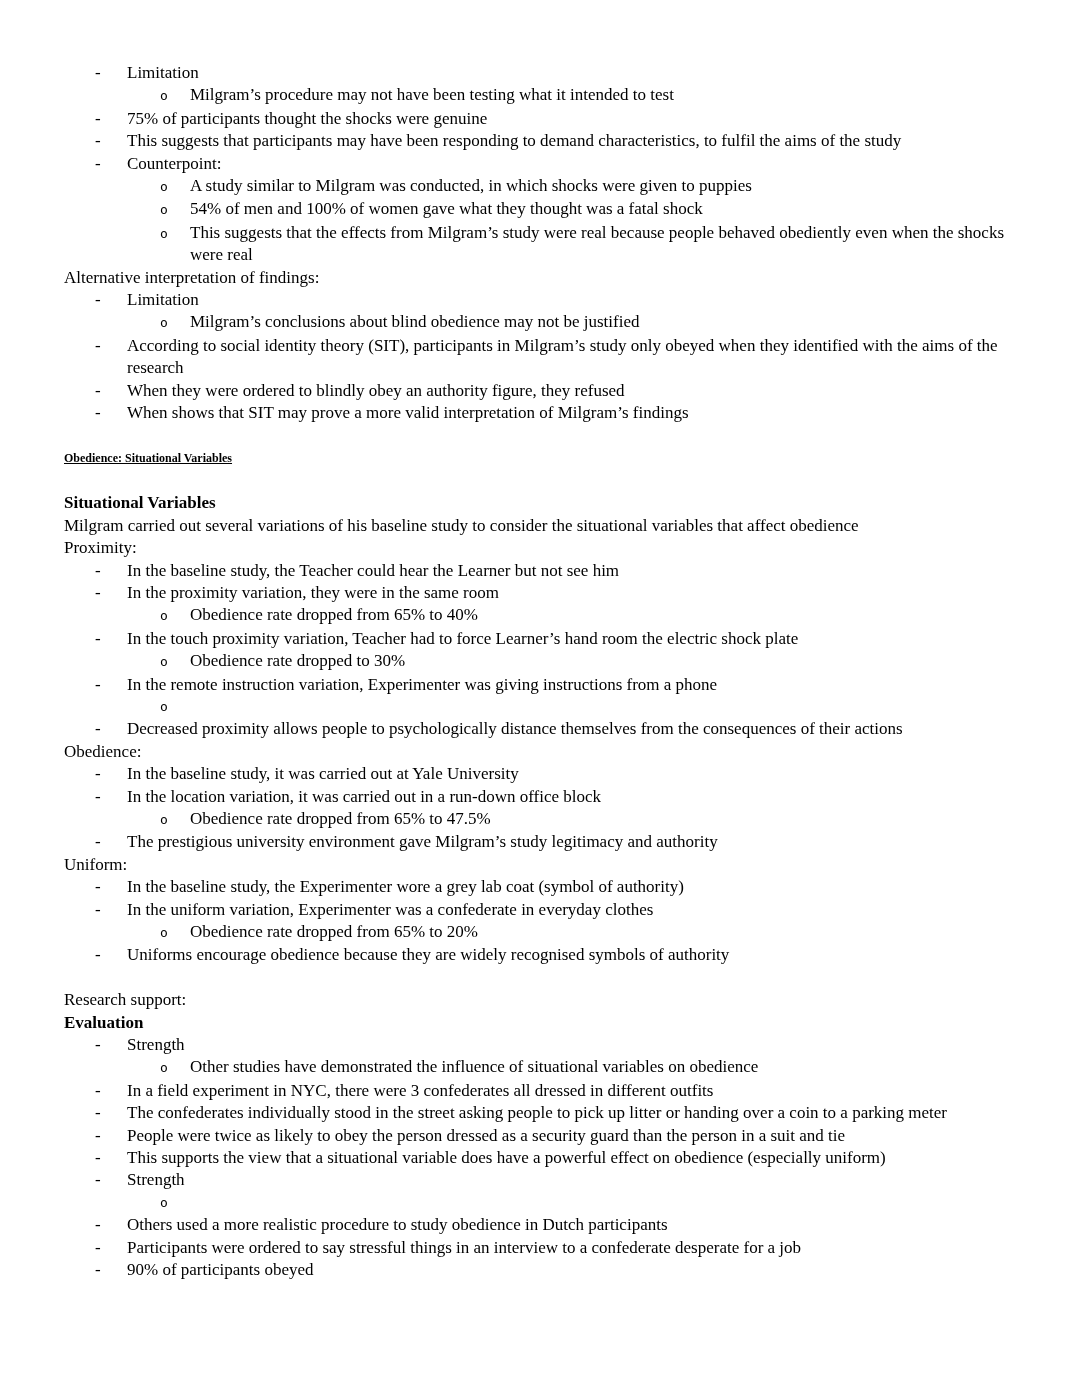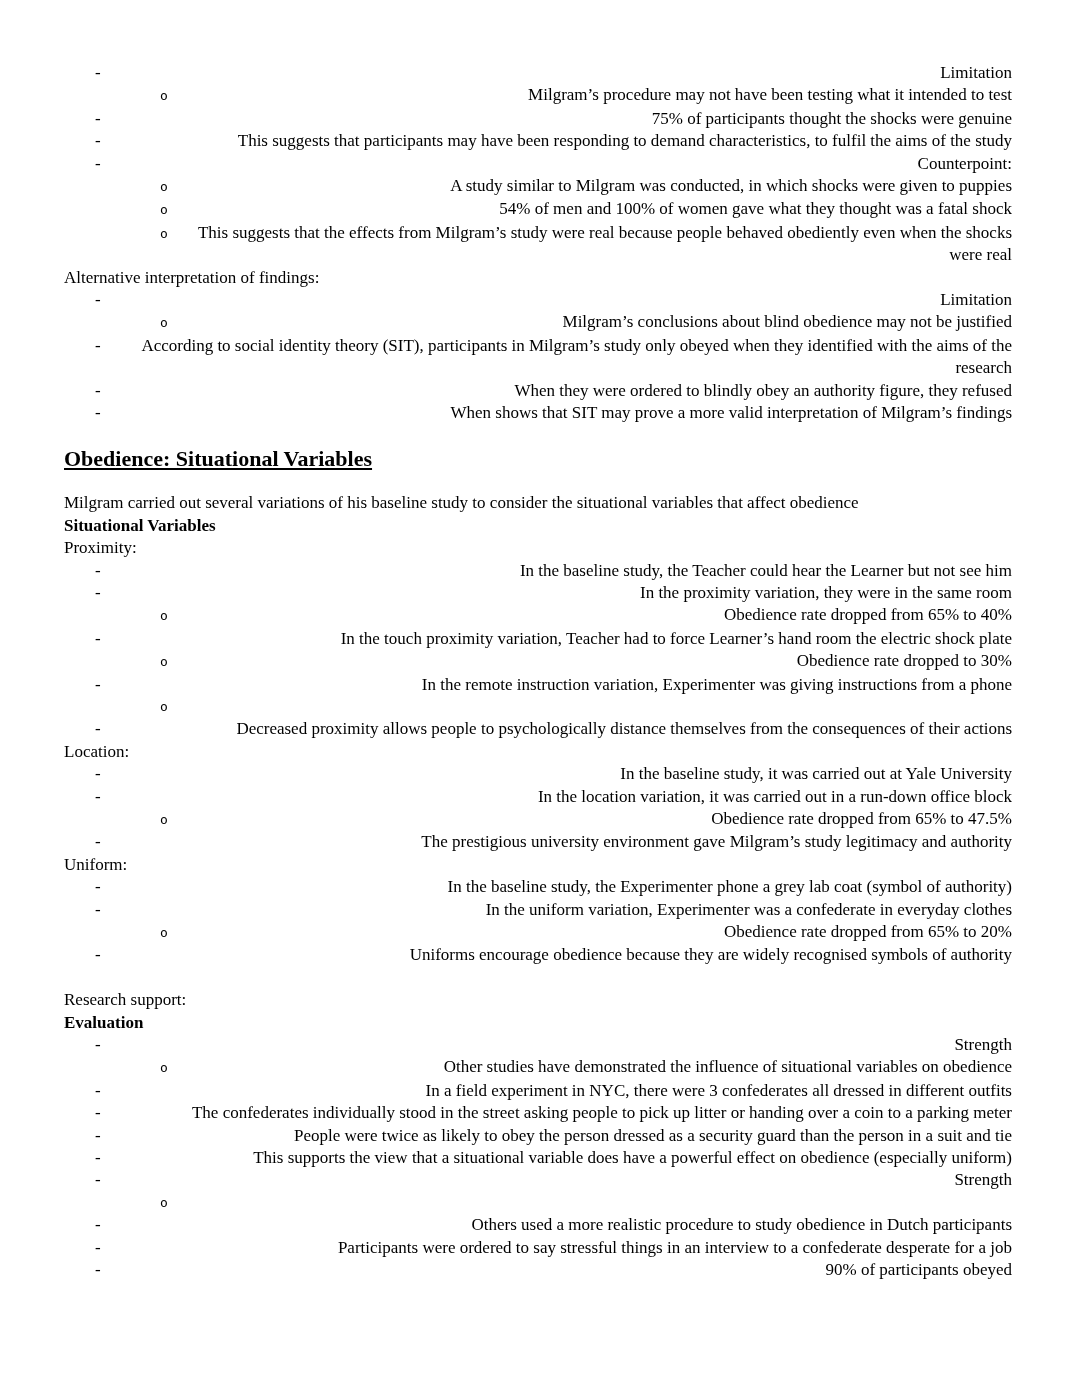--- a/index.html
+++ b/index.html
@@ -19,30 +19,30 @@
     background: #ffffff;
     padding: 62px 68px 40px 64px;
     overflow: hidden;
   }
   .block { width: 100%; }
   .plain { }
   .bold { font-weight: bold; }
   .heading {
     font-weight: bold;
     text-decoration: underline;
-    font-size: 22px;
+    font-size: 12px;
     line-height: 23px;
   }
   .spacer { height: 22.4px; }
   .li1 { display: flex; align-items: baseline; padding-left: 31px; }
   .li1 > .b { flex: 0 0 32px; width: 32px; }
   .li2 { display: flex; align-items: baseline; padding-left: 96px; }
   .li2 > .b { flex: 0 0 30px; width: 30px; font-family: "DejaVu Sans Mono", monospace; font-size: 13px; }
   .b { line-height: 22.4px; }
-  .txt { flex: 1 1 auto; min-width: 0; text-align: right; }
+  .txt { flex: 1 1 auto; min-width: 0; }
 </style>
 </head>
 <body>
 
 <div class="page">
   <div class="content">
       <div class="block li1">
         <span class="b">-</span>
         <span class="txt">Limitation</span>
       </div>
@@ -91,22 +91,22 @@
         <span class="b">-</span>
         <span class="txt">When they were ordered to blindly obey an authority figure, they refused</span>
       </div>
       <div class="block li1">
         <span class="b">-</span>
         <span class="txt">When shows that SIT may prove a more valid interpretation of Milgram’s findings</span>
       </div>
       <div class="block spacer"></div>
       <div class="block heading">Obedience: Situational Variables</div>
       <div class="block spacer"></div>
+      <div class="block bold">Situational Variables</div>
       <div class="block plain">Milgram carried out several variations of his baseline study to consider the situational variables that affect obedience</div>
-      <div class="block bold">Situational Variables</div>
       <div class="block plain">Proximity:</div>
       <div class="block li1">
         <span class="b">-</span>
         <span class="txt">In the baseline study, the Teacher could hear the Learner but not see him</span>
       </div>
       <div class="block li1">
         <span class="b">-</span>
         <span class="txt">In the proximity variation, they were in the same room</span>
       </div>
       <div class="block li2">
@@ -125,41 +125,41 @@
         <span class="b">-</span>
         <span class="txt">In the remote instruction variation, Experimenter was giving instructions from a phone</span>
       </div>
       <div class="block li2">
         <span class="b">o</span>
       </div>
       <div class="block li1">
         <span class="b">-</span>
         <span class="txt">Decreased proximity allows people to psychologically distance themselves from the consequences of their actions</span>
       </div>
-      <div class="block plain">Location:</div>
+      <div class="block plain">Obedience:</div>
       <div class="block li1">
         <span class="b">-</span>
         <span class="txt">In the baseline study, it was carried out at Yale University</span>
       </div>
       <div class="block li1">
         <span class="b">-</span>
         <span class="txt">In the location variation, it was carried out in a run-down office block</span>
       </div>
       <div class="block li2">
         <span class="b">o</span>
         <span class="txt">Obedience rate dropped from 65% to 47.5%</span>
       </div>
       <div class="block li1">
         <span class="b">-</span>
         <span class="txt">The prestigious university environment gave Milgram’s study legitimacy and authority</span>
       </div>
       <div class="block plain">Uniform:</div>
       <div class="block li1">
         <span class="b">-</span>
-        <span class="txt">In the baseline study, the Experimenter phone a grey lab coat (symbol of authority)</span>
+        <span class="txt">In the baseline study, the Experimenter wore a grey lab coat (symbol of authority)</span>
       </div>
       <div class="block li1">
         <span class="b">-</span>
         <span class="txt">In the uniform variation, Experimenter was a confederate in everyday clothes</span>
       </div>
       <div class="block li2">
         <span class="b">o</span>
         <span class="txt">Obedience rate dropped from 65% to 20%</span>
       </div>
       <div class="block li1">

